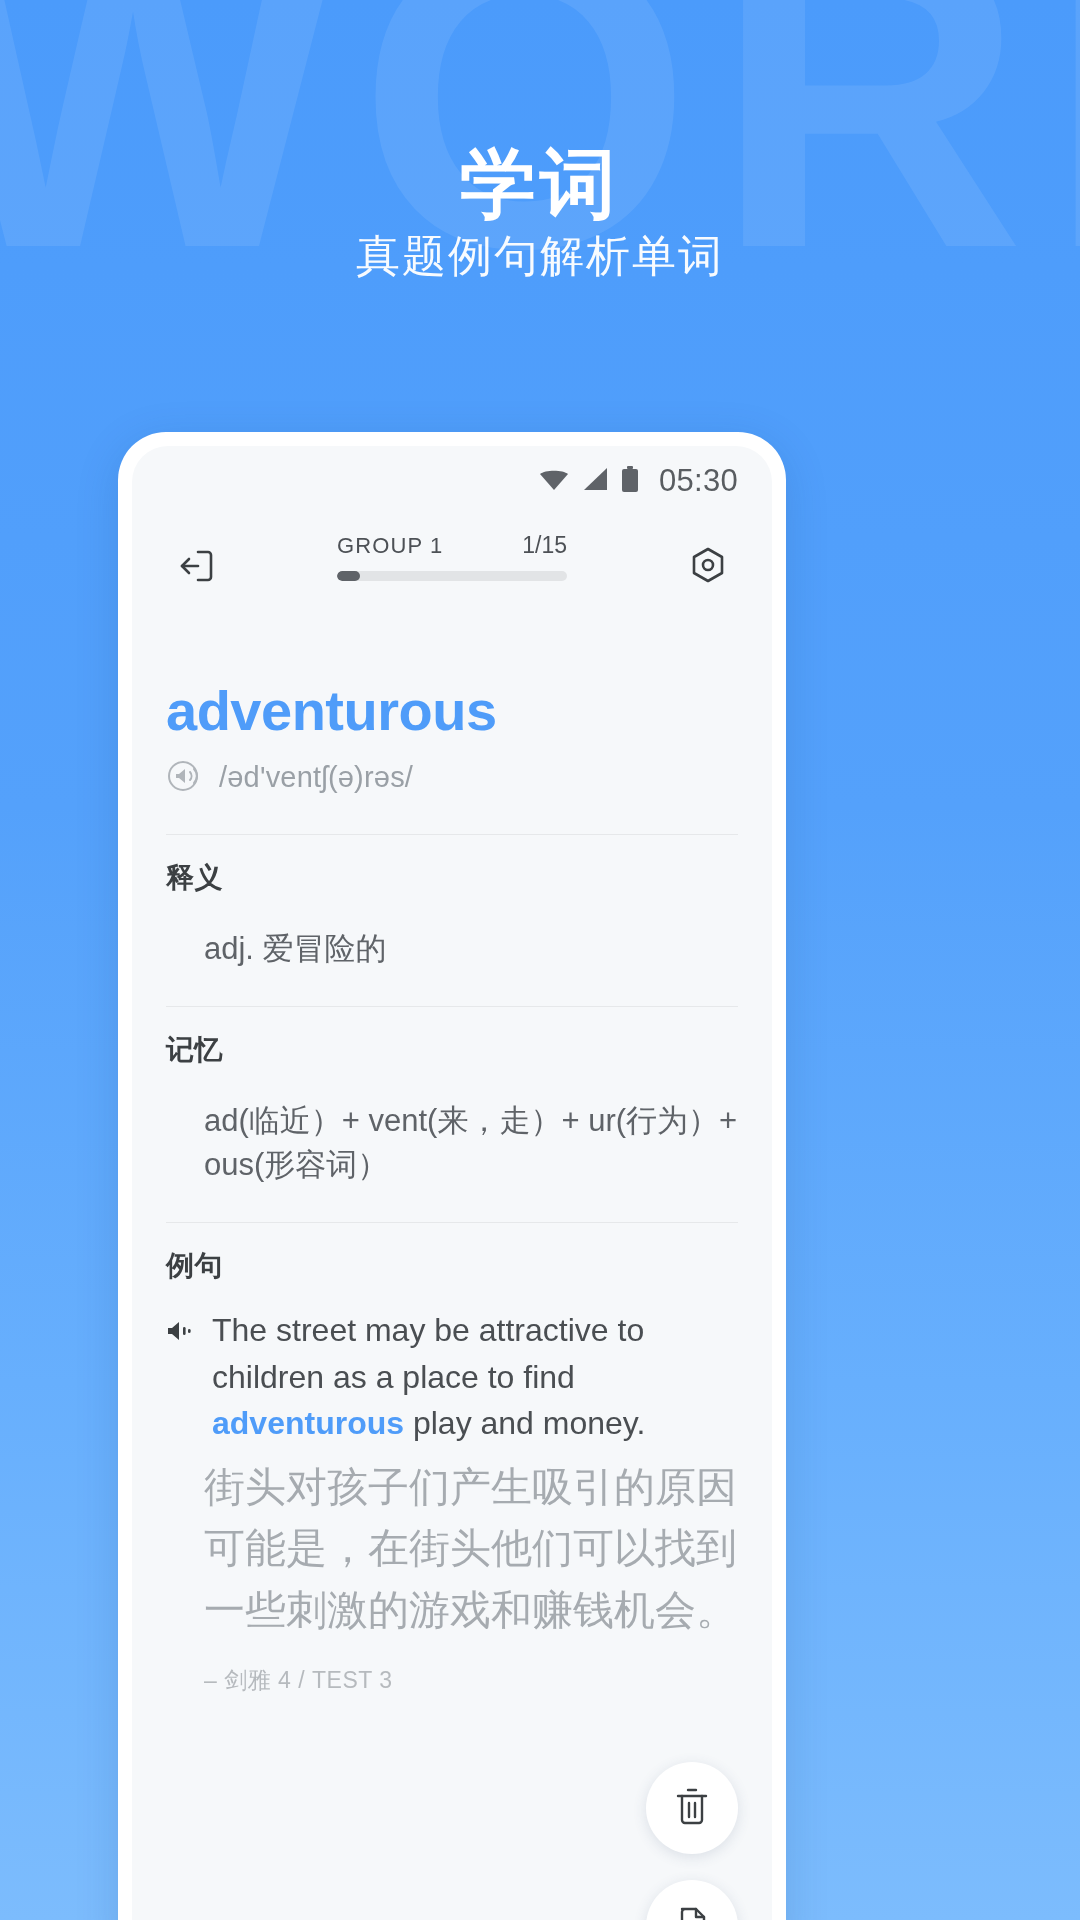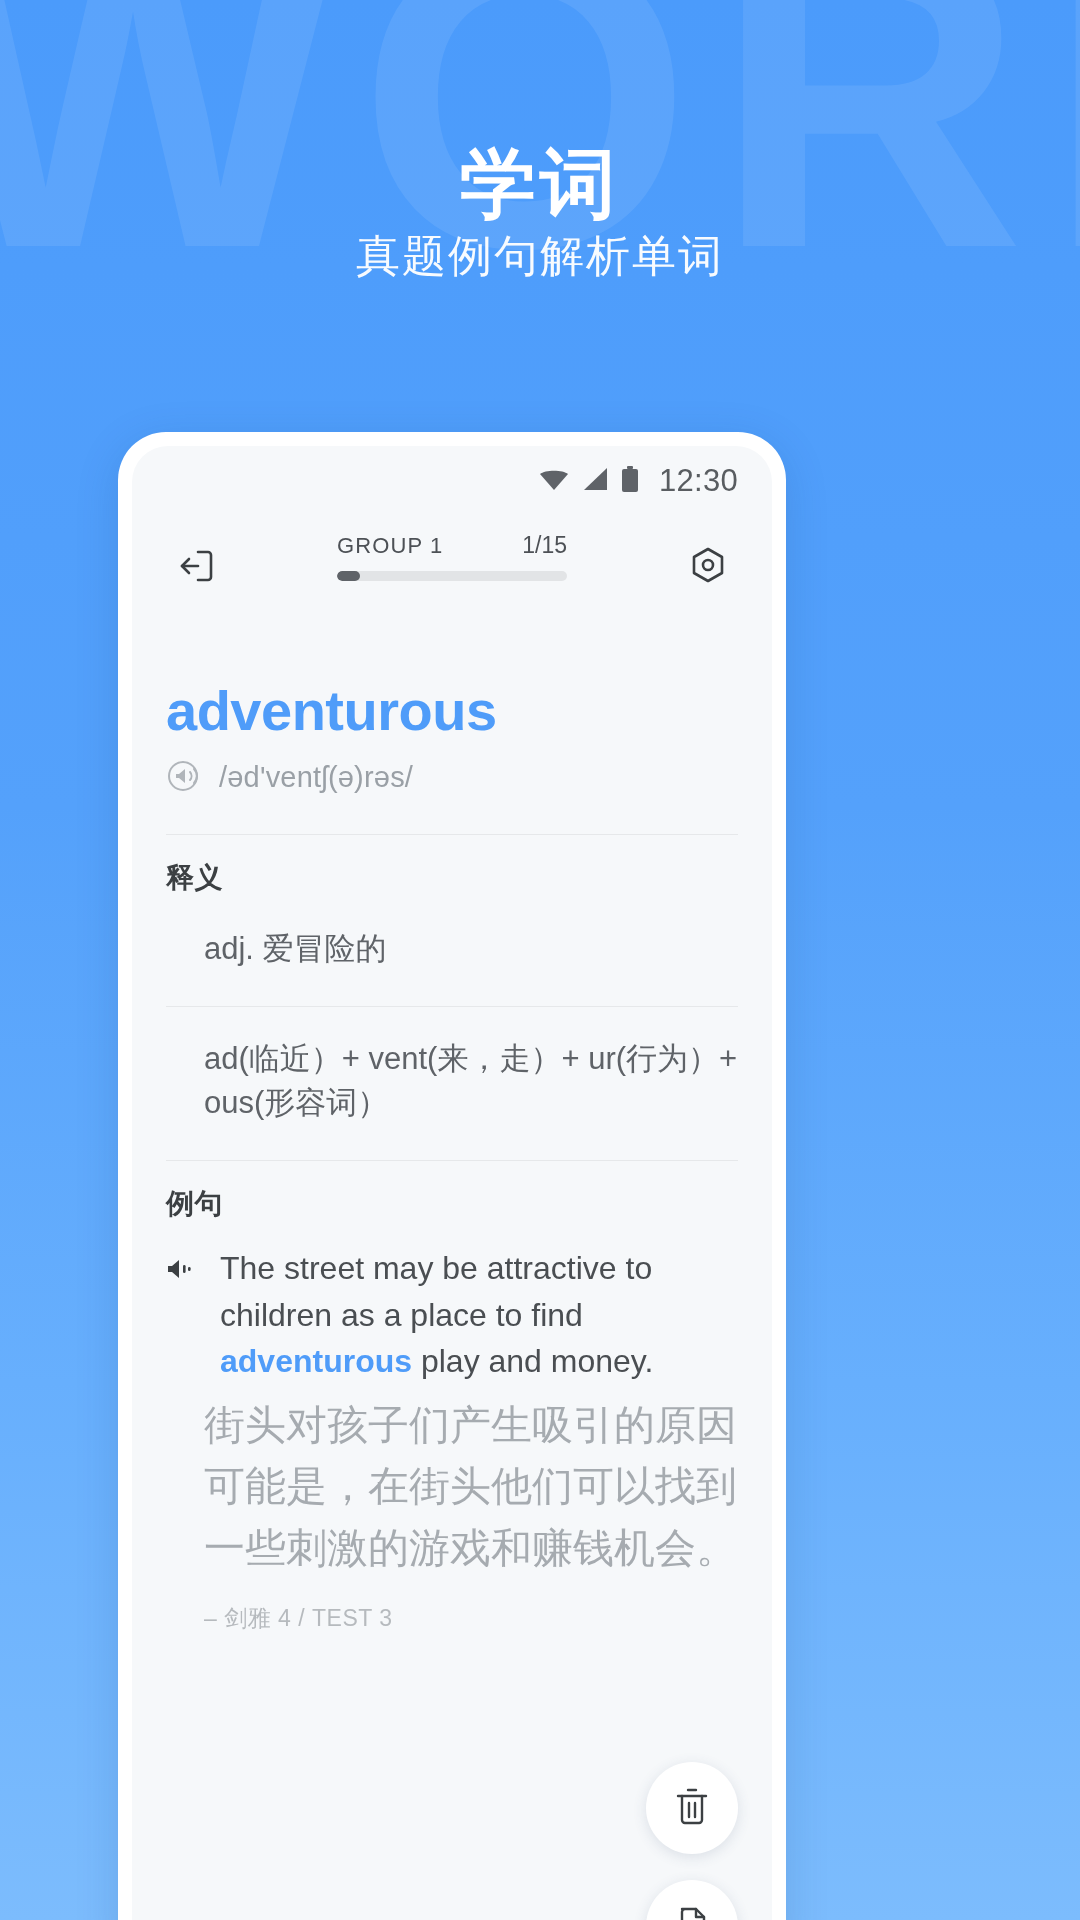--- a/index.html
+++ b/index.html
@@ -190,21 +190,21 @@
     margin-top:30px;
     padding-left:38px;
     line-height:1.45;
   }
 
   
   .example-row {
     display:flex;
     align-items:flex-start;
     margin-top:22px;
-    gap:24px;
+    gap:16px;
   }
   .example-speaker {
     flex:0 0 auto;
     margin-top:11px;
   }
   .example-en {
     color:#4a4e52;
     font-size:32px;
     line-height:1.45;
     flex:1 1 auto;
@@ -273,21 +273,21 @@
           <svg width="26" height="24" viewBox="0 0 26 24">
             <path d="M25 1 L25 23 L2 23 Z" fill="#5f6368"></path>
           </svg>
         </span>
         <span class="sb-icon">
           <svg width="18" height="26" viewBox="0 0 18 26">
             <rect x="6" y="0" width="6" height="3" rx="1" fill="#5f6368"></rect>
             <rect x="1" y="3" width="16" height="23" rx="2" fill="#5f6368"></rect>
           </svg>
         </span>
-        <span class="sb-time">12:30</span>
+        <span class="sb-time">05:30</span>
       </div>
 
       <div class="appbar">
         <div class="appbar-icon">
           <svg width="48" height="48" viewBox="0 0 48 48" fill="none" stroke="#3c4043" stroke-width="2.6" stroke-linecap="round" stroke-linejoin="round">
             <path d="M26 10 h10 a3 3 0 0 1 3 3 v22 a3 3 0 0 1 -3 3 h-10"></path>
             <path d="M26 24 H10"></path>
             <path d="M17 17 L10 24 L17 31"></path>
           </svg>
         </div>
@@ -326,20 +326,21 @@
           <span class="phonetic">/əd'ventʃ(ə)rəs/</span>
         </div>
 
         <div class="divider"></div>
 
         <div class="section-title">释义</div>
         <div class="section-body">adj. 爱冒险的</div>
 
         <div class="divider"></div>
 
+        <div class="section-title">记忆</div>
         <div class="section-body">ad(临近）+ vent(来，走）+ ur(行为）+ ous(形容词）</div>
 
         <div class="divider"></div>
 
         <div class="section-title">例句</div>
 
         <div class="example-row">
           <span class="example-speaker">
             <svg width="30" height="26" viewBox="0 0 30 26">
               <path d="M13 4 L6 10 H2 v6 h4 l7 6 Z" fill="#3c4043"></path>

